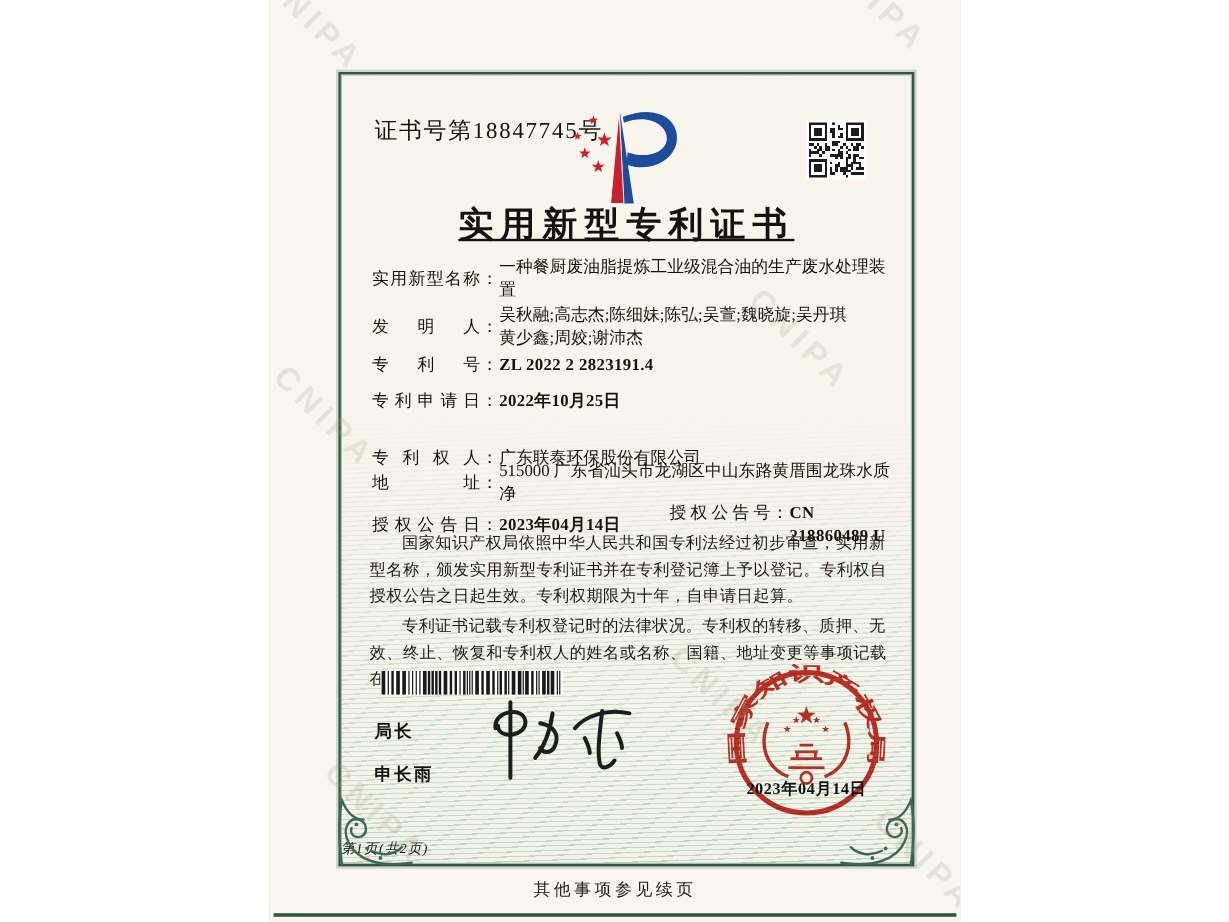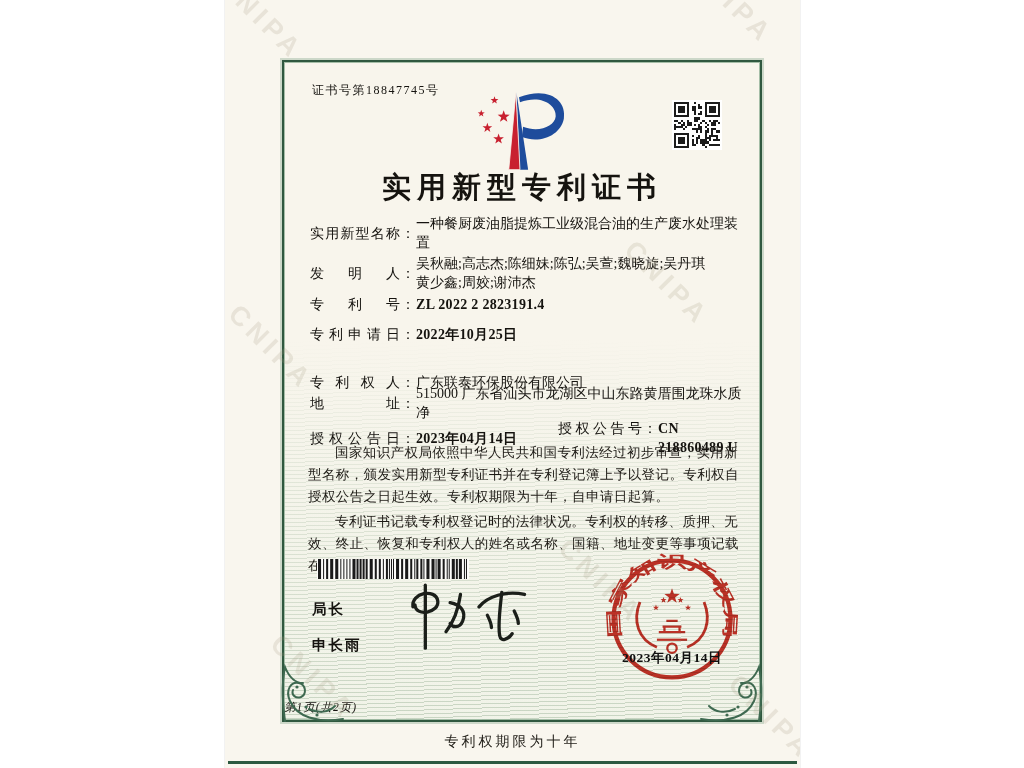--- a/index.html
+++ b/index.html
@@ -24,27 +24,27 @@
   
   .frame{
     position:absolute;left:57px;top:60px;width:480px;height:662px;box-sizing:border-box;
     border:2px solid #30583f;
     box-shadow:inset 0 0 0 1px rgba(150,180,155,0.85),0 0 0 2px rgba(150,180,155,0.45);
     background-color:#f8f5ec;
     background-image:
       linear-gradient(180deg,#f8f5ec 0%,#f8f5ec 42%,rgba(248,245,236,0.55) 63%,rgba(248,245,236,0.05) 100%),
       repeating-linear-gradient(178deg,rgba(122,160,126,0.40) 0px,rgba(122,160,126,0.40) 1px,rgba(240,243,232,0.95) 1px,rgba(240,243,232,0.95) 4px);
   }
-  .certno{position:absolute;left:28px;top:20px;font-size:12px;letter-spacing:1.5px;}
+  .certno{position:absolute;left:28px;top:34px;font-size:19px;letter-spacing:1.5px;}
   .logo{position:absolute;left:185px;top:24px;width:102px;height:86px;}
   .qr{position:absolute;left:388px;top:38px;width:50px;height:50px;background:#fff;padding:2px;box-sizing:border-box;}
   .qr svg{width:100%;height:100%;display:block;}
   .title{
     position:absolute;left:0;top:106px;width:100%;margin:0;text-align:center;
-    font-size:29px;font-weight:bold;letter-spacing:6px;
+    font-size:29px;font-weight:bold;letter-spacing:6px;text-decoration:underline;
   }
   
   .row{position:absolute;left:26px;width:432px;display:flex;align-items:center;font-size:14px;line-height:19px;}
   .flabel{display:inline-block;width:90px;text-align:justify;text-align-last:justify;flex:0 0 90px;}
   .fcolon{flex:0 0 16px;text-align:center;}
   .fvalue{flex:1;}
   .fvalue.bold{font-weight:bold;letter-spacing:0.3px;}
   .row-name{top:152px}.row-inventor{top:192px}.row-patentno{top:233px}
   .row-filing{top:263px}.row-patentee{top:311px}.row-address{top:322px}.row-grant{top:357px}
   .pair2{display:flex;margin-left:24px;}
@@ -401,16 +401,16 @@
       <path d="M68,62 C42,66 22,60 15,44 C10,33 16,24 24,26 C31,28 32,37 26,40 C21,42 16,38 18,33"></path>
       <path d="M10,64 C8,48 6,30 10,10 C14,20 20,26 28,26"></path>
       <path d="M34,52 C44,57 54,55 60,49"></path>
       <circle cx="31" cy="50" r="1.6" fill="#3e6950" stroke="none"></circle>
       <circle cx="42" cy="58" r="1.6" fill="#3e6950" stroke="none"></circle>
       <circle cx="22" cy="30" r="1.6" fill="#3e6950" stroke="none"></circle>
     </svg>
 
   </div>
 
-  <div class="contnote">专利权期限为十年</div>
+  <div class="contnote">其他事项参见续页</div>
   <div class="bottomline"></div>
 
 </div>
 
 </body></html>

